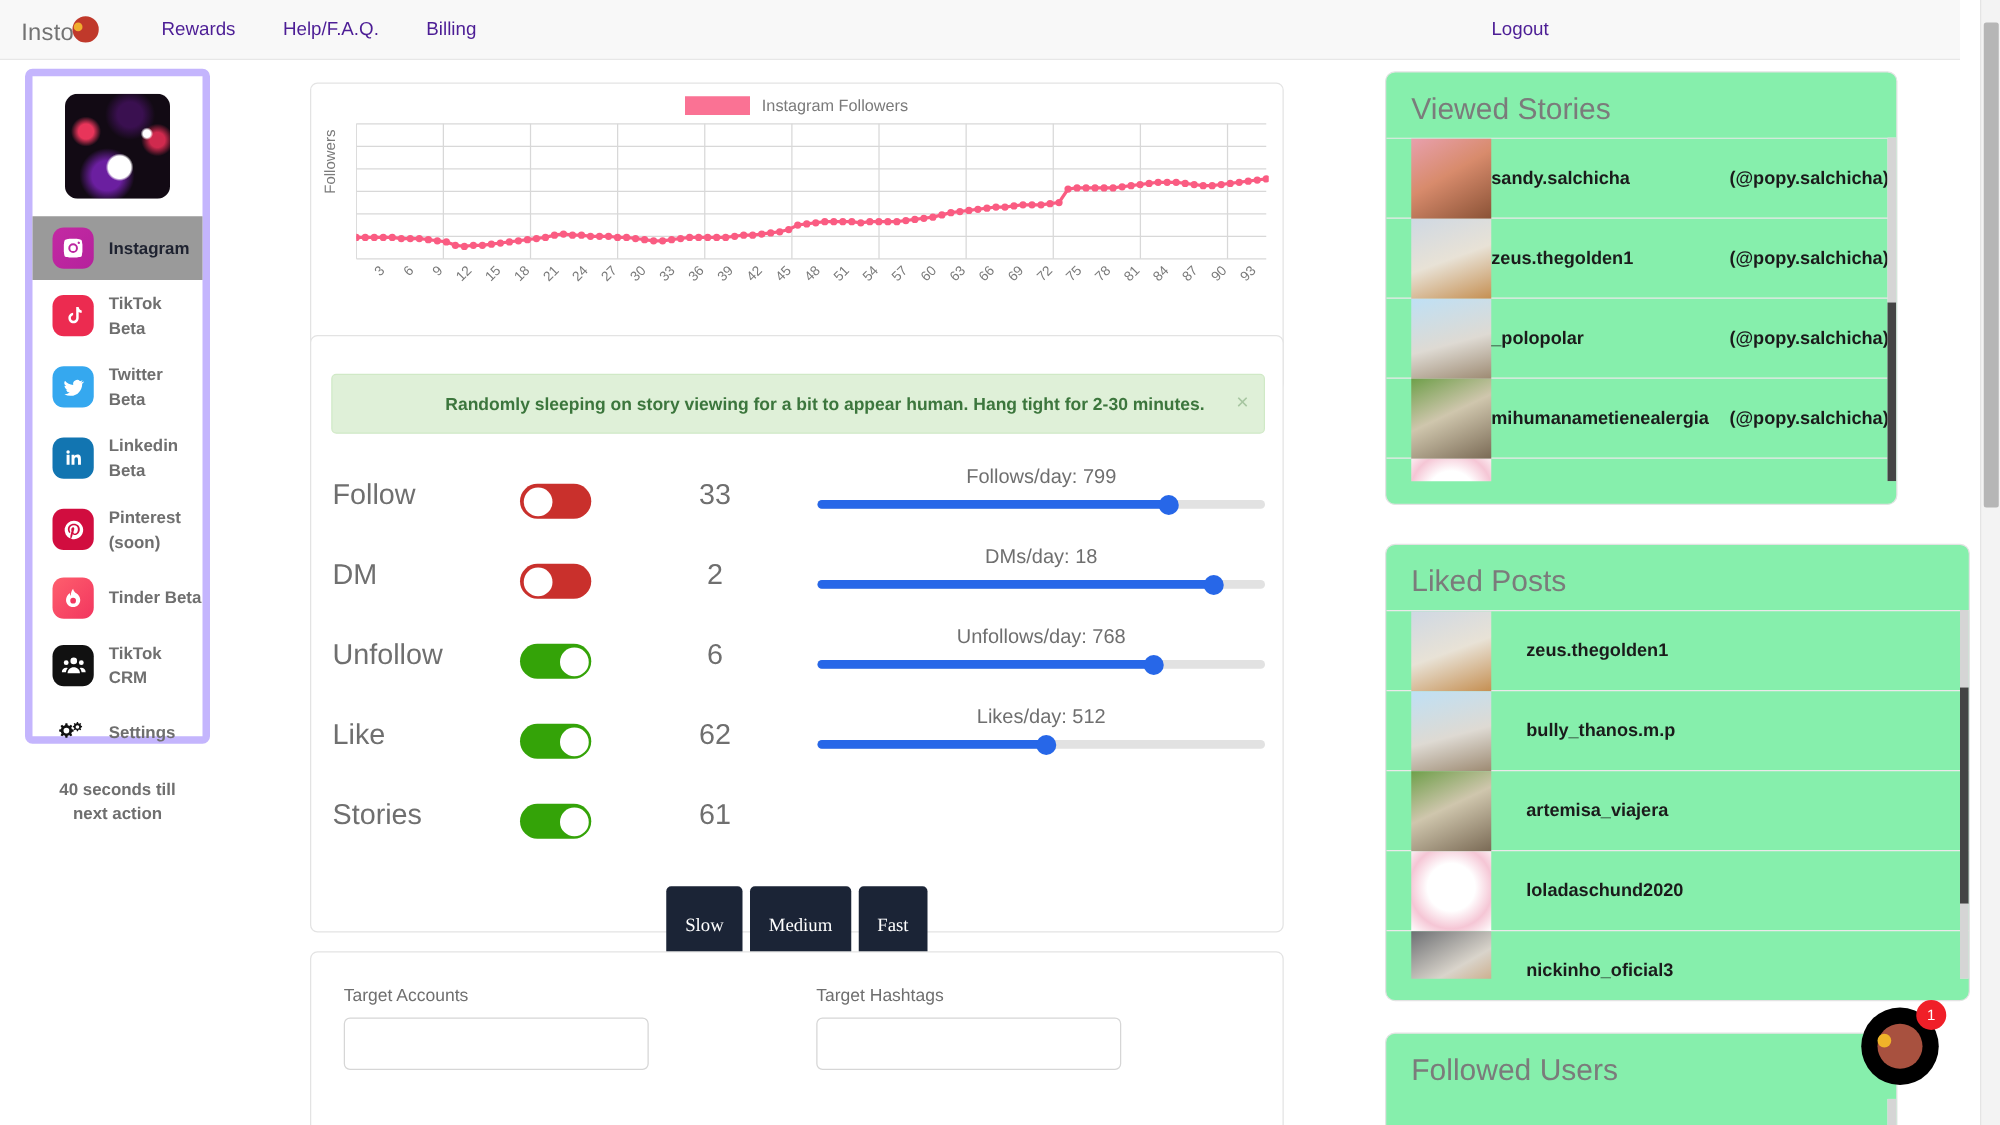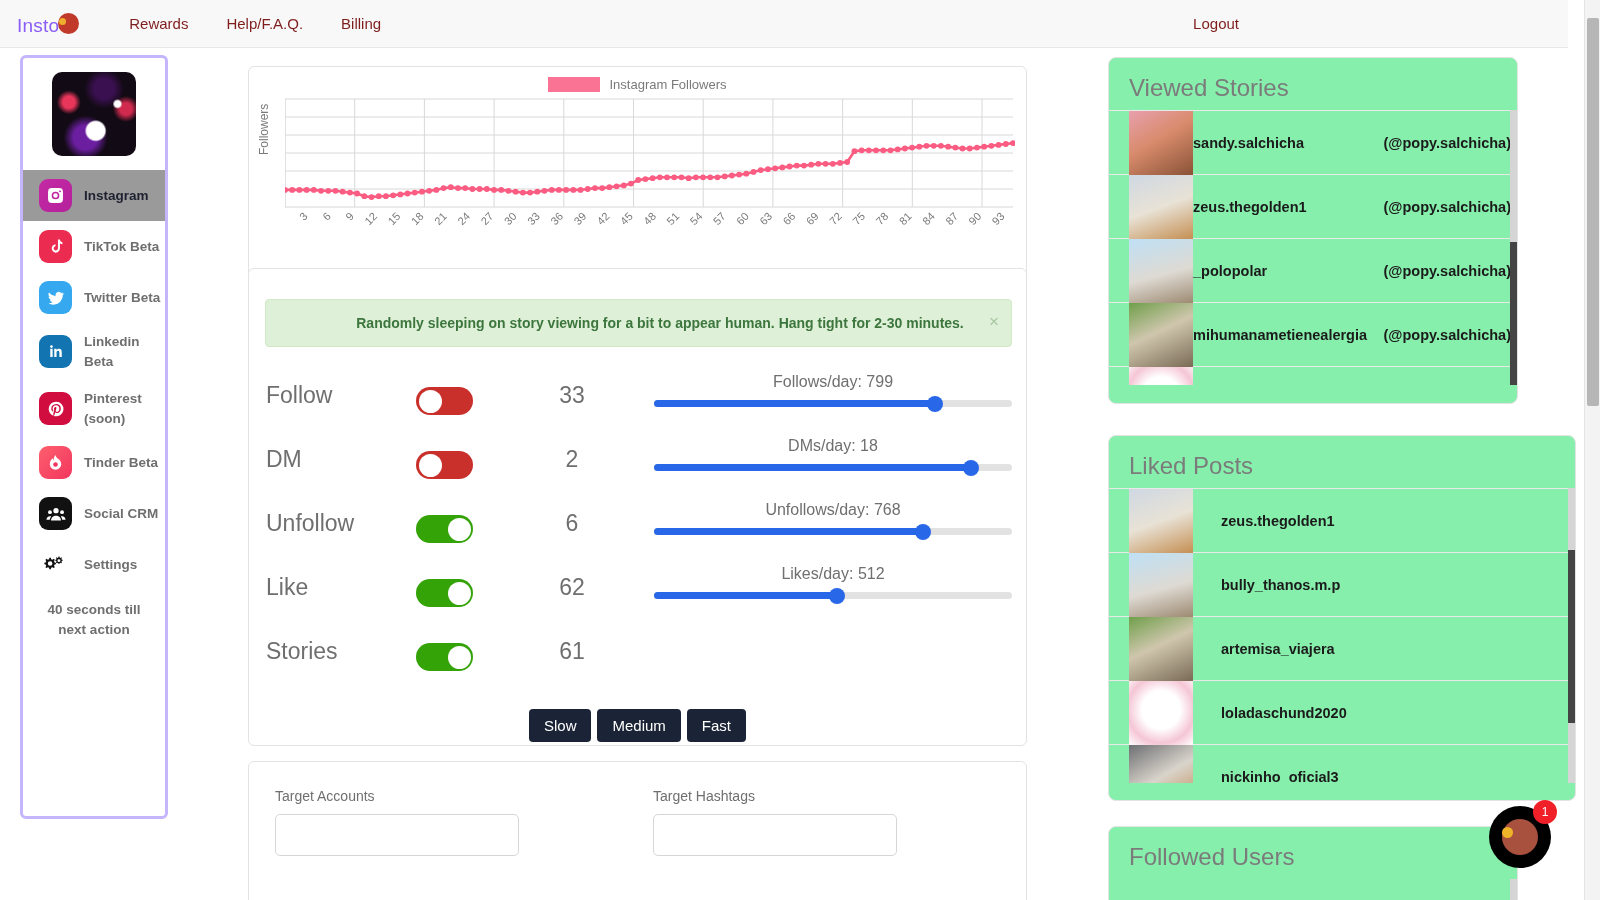--- a/index.html
+++ b/index.html
@@ -14,49 +14,49 @@
   
   .topnav {
     position: absolute; top: 0; left: 0;
     width: 1568px; height: 48px;
     background: #f8f8f8;
     border-bottom: 1px solid #e7e7e7;
     display: flex; align-items: center;
   }
   .brand {
     margin-left: 17px; margin-right: 30px;
-    font-size: 19px; color: #8b5cf6; letter-spacing: .2px;
+    font-size: 19px; color: #737373; letter-spacing: .2px;
     display: flex; align-items: baseline; position: relative;
   }
   .brand-mark {
     position: relative; display: inline-block;
     width: 22px; height: 22px; margin-left: -1px;
   }
   .brand-mark .outer {
     position: absolute; left: 0; top: 3px;
     width: 21px; height: 21px; border-radius: 50%;
     background: #c0392b;
   }
   .brand-mark .inner {
     position: absolute; left: 1px; top: 8px;
     width: 7px; height: 7px; border-radius: 50%;
     background: #f0ad2e;
   }
   .nav-link {
-    font-size: 15px; color: #7f1d1d;
+    font-size: 15px; color: #4c1d95;
     padding: 0 19px; cursor: pointer; white-space: nowrap;
   }
   .nav-right { margin-left: auto; margin-right: 310px; }
 
   
   .sidebar {
     position: absolute; left: 20px; top: 55px;
-    width: 148px; height: 764px;
+    width: 148px; height: 540px;
     background: #fff;
-    border: 3px solid #c4b5fd;
+    border: 6px solid #c4b5fd;
     border-radius: 6px;
   }
   .avatar-wrap { display: flex; justify-content: center; padding-top: 14px; }
   .avatar {
     width: 84px; height: 84px; border-radius: 10px;
     background:
       radial-gradient(circle at 52% 70%, #ffffff 0 9px, rgba(255,255,255,0) 11px),
       radial-gradient(circle at 78% 38%, #ffffff 0 3px, rgba(255,255,255,0) 5px),
       radial-gradient(circle at 20% 36%, #e8355a 0 6px, rgba(232,53,90,0) 12px),
       radial-gradient(circle at 88% 44%, #d02a4e 0 6px, rgba(208,42,78,0) 13px),
@@ -174,22 +174,22 @@
     position: absolute; top: -4.5px; width: 16px; height: 16px;
     border-radius: 50%; background: #2767e8; transform: translateX(-50%);
   }
   .thumb.grey { background: #bdbdbd; }
   .speed-row {
     position: absolute; left: 0; right: 0; top: 440px;
     display: flex; justify-content: center; gap: 6px;
   }
   .speed-btn {
     background: #1b2436; color: #fff; border: none; border-radius: 4px;
-    font-size: 15px; padding: 8px 15px; cursor: pointer;
-    font-family: Liberation Sans, sans-serif;
+    font-size: 15px; padding: 24px 15px; cursor: pointer;
+    font-family: Liberation Serif, serif;
   }
 
   
   #target-card { left: 248px; top: 761px; width: 779px; height: 200px; }
   .target-col { position: absolute; top: 26px; }
   .target-title { font-size: 14px; color: #6f6f6f; margin-bottom: 10px; }
   .target-input {
     width: 244px; height: 42px; border: 1px solid #d6d6d6;
     border-radius: 5px; background: #fff; font-size: 14px;
     padding: 0 10px; color: #333;
@@ -350,21 +350,21 @@
   <div class="side-item">
     <span class="ico ico-crm">
       <svg width="22" height="22" viewBox="0 0 24 24">
           <circle class="glyph" cx="12" cy="8.4" r="2.9"></circle>
           <path class="glyph" d="M6.6 19.2c0-3 2.4-5.2 5.4-5.2s5.4 2.2 5.4 5.2H6.6z"></path>
           <circle class="glyph" cx="5.4" cy="10" r="2.1"></circle>
           <circle class="glyph" cx="18.6" cy="10" r="2.1"></circle>
           <path class="glyph" d="M1.6 18.3c0-2.2 1.7-3.8 3.8-3.8.5 0 1 .1 1.4.25-.9.95-1.5 2.15-1.65 3.55H1.6zM22.4 18.3c0-2.2-1.7-3.8-3.8-3.8-.5 0-1 .1-1.4.25.9.95 1.5 2.15 1.65 3.55h3.55z"></path>
         </svg>
     </span>
-    <span class="side-label">Social CRM</span>
+    <span class="side-label">TikTok CRM</span>
   </div>
 
   <div class="side-item">
     <span class="ico ico-settings">
       <svg width="24" height="20" viewBox="0 0 28 24">
         <g fill="#111">
           <path d="M11.6 7.4l1-1.7-1.5-1.1-1.4 1.1a5.4 5.4 0 0 0-1.5-.6L7.9 3.2H6l-.3 1.9c-.55.15-1.05.35-1.5.6L2.8 4.6 1.3 5.7l1 1.7c-.3.45-.5.95-.65 1.5L0 9.2v1.9l1.65.3c.15.55.35 1.05.65 1.5l-1 1.7 1.5 1.1 1.4-1.1c.45.25.95.45 1.5.6l.3 1.9h1.9l.3-1.9c.55-.15 1.05-.35 1.5-.6l1.4 1.1 1.5-1.1-1-1.7c.3-.45.5-.95.65-1.5l1.65-.3V9.2l-1.65-.3a5.4 5.4 0 0 0-.65-1.5zM6.95 12.9a2.75 2.75 0 1 1 0-5.5 2.75 2.75 0 0 1 0 5.5z"></path>
           <path d="M20.5 4.6l.65-1.1-.95-.7-.9.7a3.4 3.4 0 0 0-.95-.4l-.2-1.2h-1.2l-.2 1.2c-.35.1-.65.22-.95.4l-.9-.7-.95.7.65 1.1c-.2.3-.32.6-.42.95l-1.05.2v1.2l1.05.2c.1.35.22.65.42.95l-.65 1.1.95.7.9-.7c.3.18.6.3.95.4l.2 1.2h1.2l.2-1.2c.35-.1.65-.22.95-.4l.9.7.95-.7-.65-1.1c.2-.3.32-.6.42-.95l1.05-.2v-1.2l-1.05-.2a3.4 3.4 0 0 0-.42-.95zM17.55 8.5a1.75 1.75 0 1 1 0-3.5 1.75 1.75 0 0 1 0 3.5z"></path>
         </g>
       </svg>

